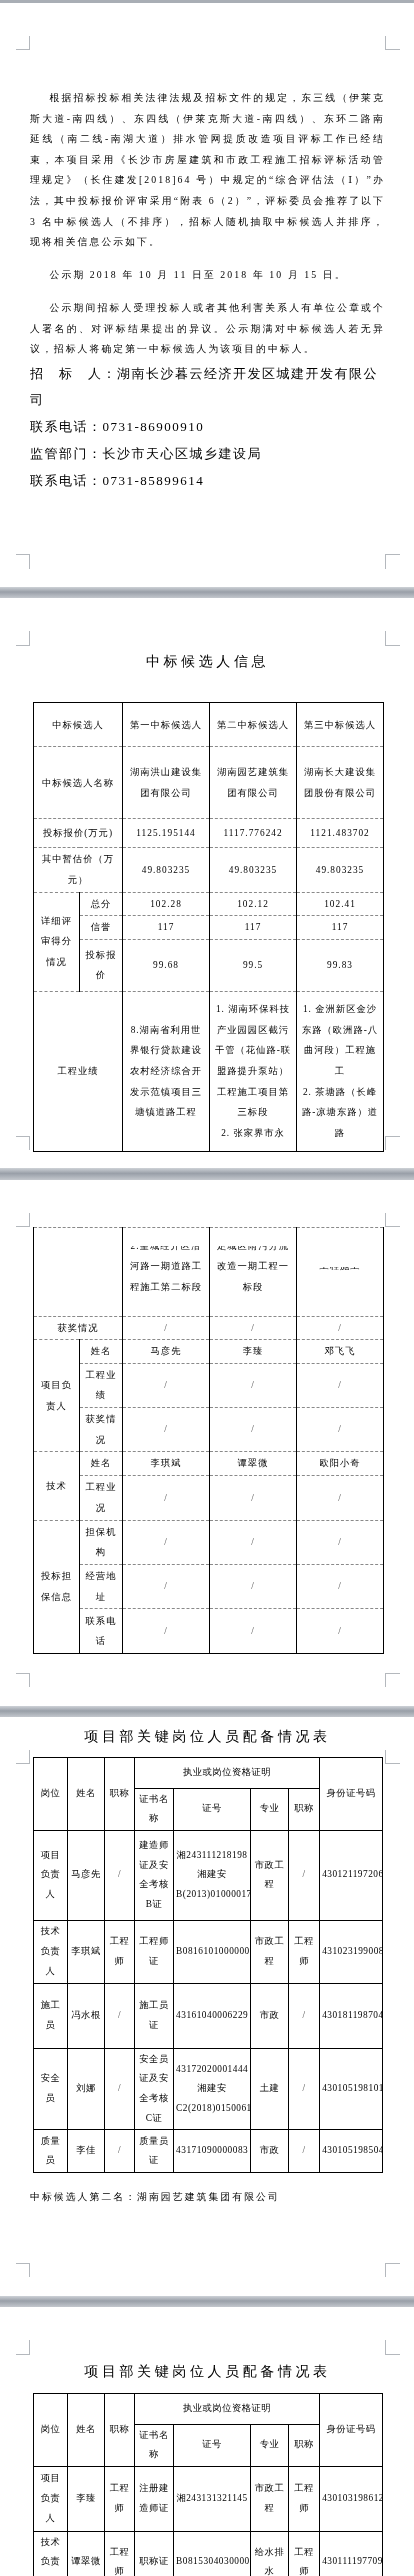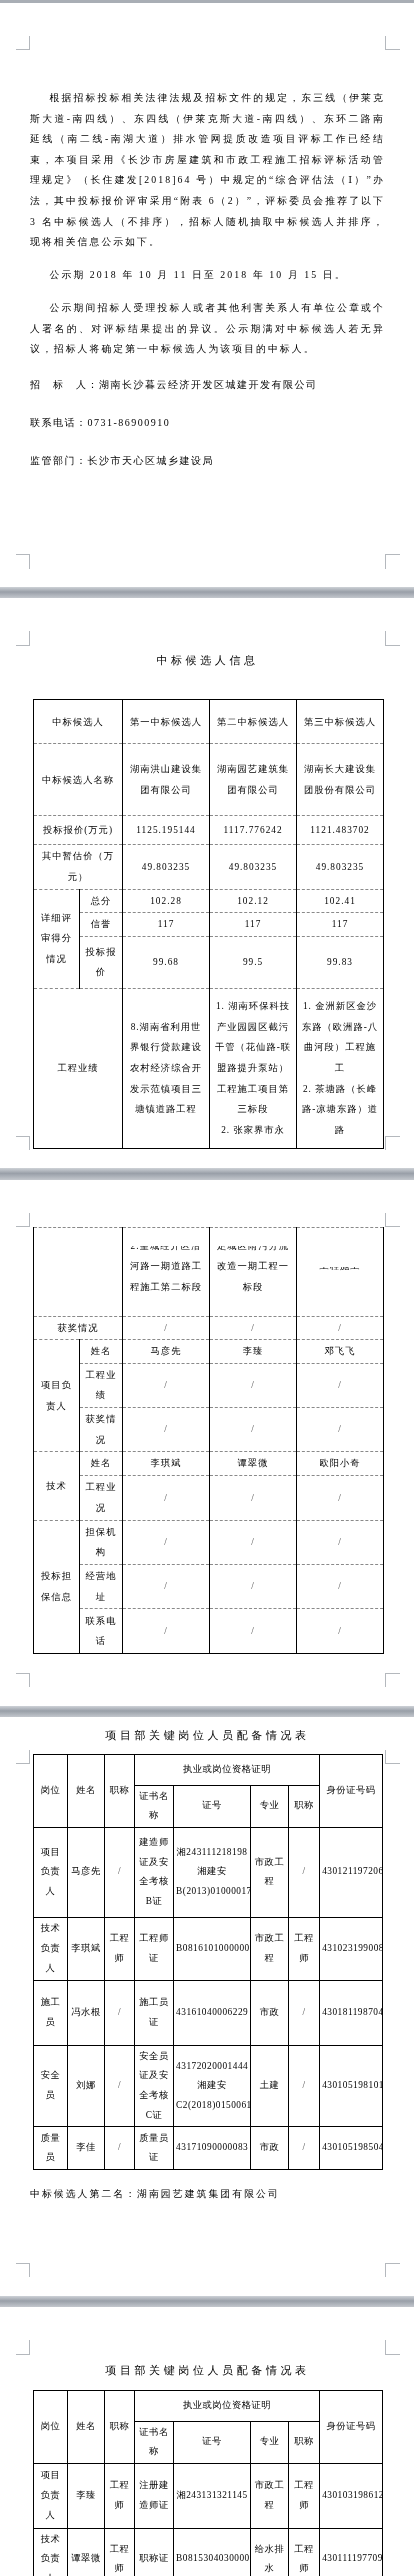--- a/index.html
+++ b/index.html
@@ -10,22 +10,22 @@
   .pg1{height:584px;border-radius:14px;} .pg2{height:570px;} .pg3{height:526px;}
   .pg4{height:579px;} .pg5{height:576px;}
   .cm{position:absolute;width:13.4px;height:13.4px;pointer-events:none;}
   .cm-tl{left:15.5px;top:33px;border-right:0.5px solid #b4b8bd;border-bottom:0.5px solid #b4b8bd;}
   .cm-tr{right:15.5px;top:33px;border-left:0.5px solid #b4b8bd;border-bottom:0.5px solid #b4b8bd;}
   .cm-bl{left:15.5px;bottom:18.5px;border-right:0.5px solid #b4b8bd;border-top:0.5px solid #b4b8bd;}
   .cm-br{right:15.5px;bottom:18.5px;border-left:0.5px solid #b4b8bd;border-top:0.5px solid #b4b8bd;}
   .body-text{font-size:9.8px;line-height:20.6px;letter-spacing:2.1px;text-align:justify;margin:0 30px;}
   .indent{text-indent:2em;}
   .mt24{margin-top:12.4px;} .mt16{margin-top:8.2px;}
-  .contact{font-size:10px;letter-spacing:1.5px;line-height:26px;margin:12px 30px;font-family:Liberation Serif, serif;}
-  .doc-title{font-size:11px;letter-spacing:3.6px;text-align:center;margin:0;}
+  .contact{font-size:13px;letter-spacing:1.5px;line-height:26px;margin:1px 30px;font-family:Liberation Serif, serif;}
+  .doc-title{font-size:14px;letter-spacing:3.6px;text-align:center;margin:0;}
   .heading{font-size:9.8px;letter-spacing:2.1px;margin:0 30px;}
   table{border-collapse:collapse;table-layout:fixed;margin-left:33px;}
   .t1,.w{border:1px solid #000;}
   .t1 td{border-left:0.5px solid #000;border-right:0.5px solid #000;border-top:0.5px dashed #8a8a8a;border-bottom:0.5px dashed #8a8a8a;
          font-size:9.3px;letter-spacing:1px;text-align:center;vertical-align:middle;line-height:20.6px;padding:1px 3.1px;overflow:hidden;}
   .t1c{border-top:0.5px dashed #aaa;}
   .t1 td.lab{letter-spacing:1px;}
   .pre{white-space:pre-wrap;}
   .w th,.w td{border:0.5px solid #000;font-size:9.3px;letter-spacing:0.5px;font-weight:normal;
               text-align:center;vertical-align:middle;line-height:19.6px;padding:1px 2.1px;overflow:hidden;}
@@ -43,20 +43,21 @@
   <div class="cm cm-tl"></div>
   <div class="cm cm-tr"></div>
   <div class="cm cm-bl"></div>
   <div class="cm cm-br"></div>
   <p class="body-text indent" style="margin-top:85px">根据招标投标相关法律法规及招标文件的规定，东三线（伊莱克斯大道-南四线）、东四线（伊莱克斯大道-南四线）、东环二路南延线（南二线-南湖大道）排水管网提质改造项目评标工作已经结束，本项目采用《长沙市房屋建筑和市政工程施工招标评标活动管理规定》（长住建发[2018]64 号）中规定的“综合评估法（Ⅰ）”办法，其中投标报价评审采用“附表 6（2）”，评标委员会推荐了以下 3 名中标候选人（不排序），招标人随机抽取中标候选人并排序，现将相关信息公示如下。</p>
   <p class="body-text indent mt24">公示期 2018 年 10 月 11 日至 2018 年 10 月 15 日。</p>
   <p class="body-text indent mt24">公示期间招标人受理投标人或者其他利害关系人有单位公章或个人署名的、对评标结果提出的异议。公示期满对中标候选人若无异议，招标人将确定第一中标候选人为该项目的中标人。</p>
   <p class="contact mt16">招　标　人：湖南长沙暮云经济开发区城建开发有限公司</p>
   <p class="contact">联系电话：0731-86900910</p>
   <p class="contact">监管部门：长沙市天心区城乡建设局</p>
+  <p class="contact">联系电话：0731-85899614</p>
 </div>
 
 <div class="gap"></div>
 
 <div class="page pg2">
   <div class="cm cm-tl"></div>
   <div class="cm cm-tr"></div>
   <div class="cm cm-bl"></div>
   <div class="cm cm-br"></div>
   <p class="doc-title" style="margin-top:55px">中标候选人信息</p>

